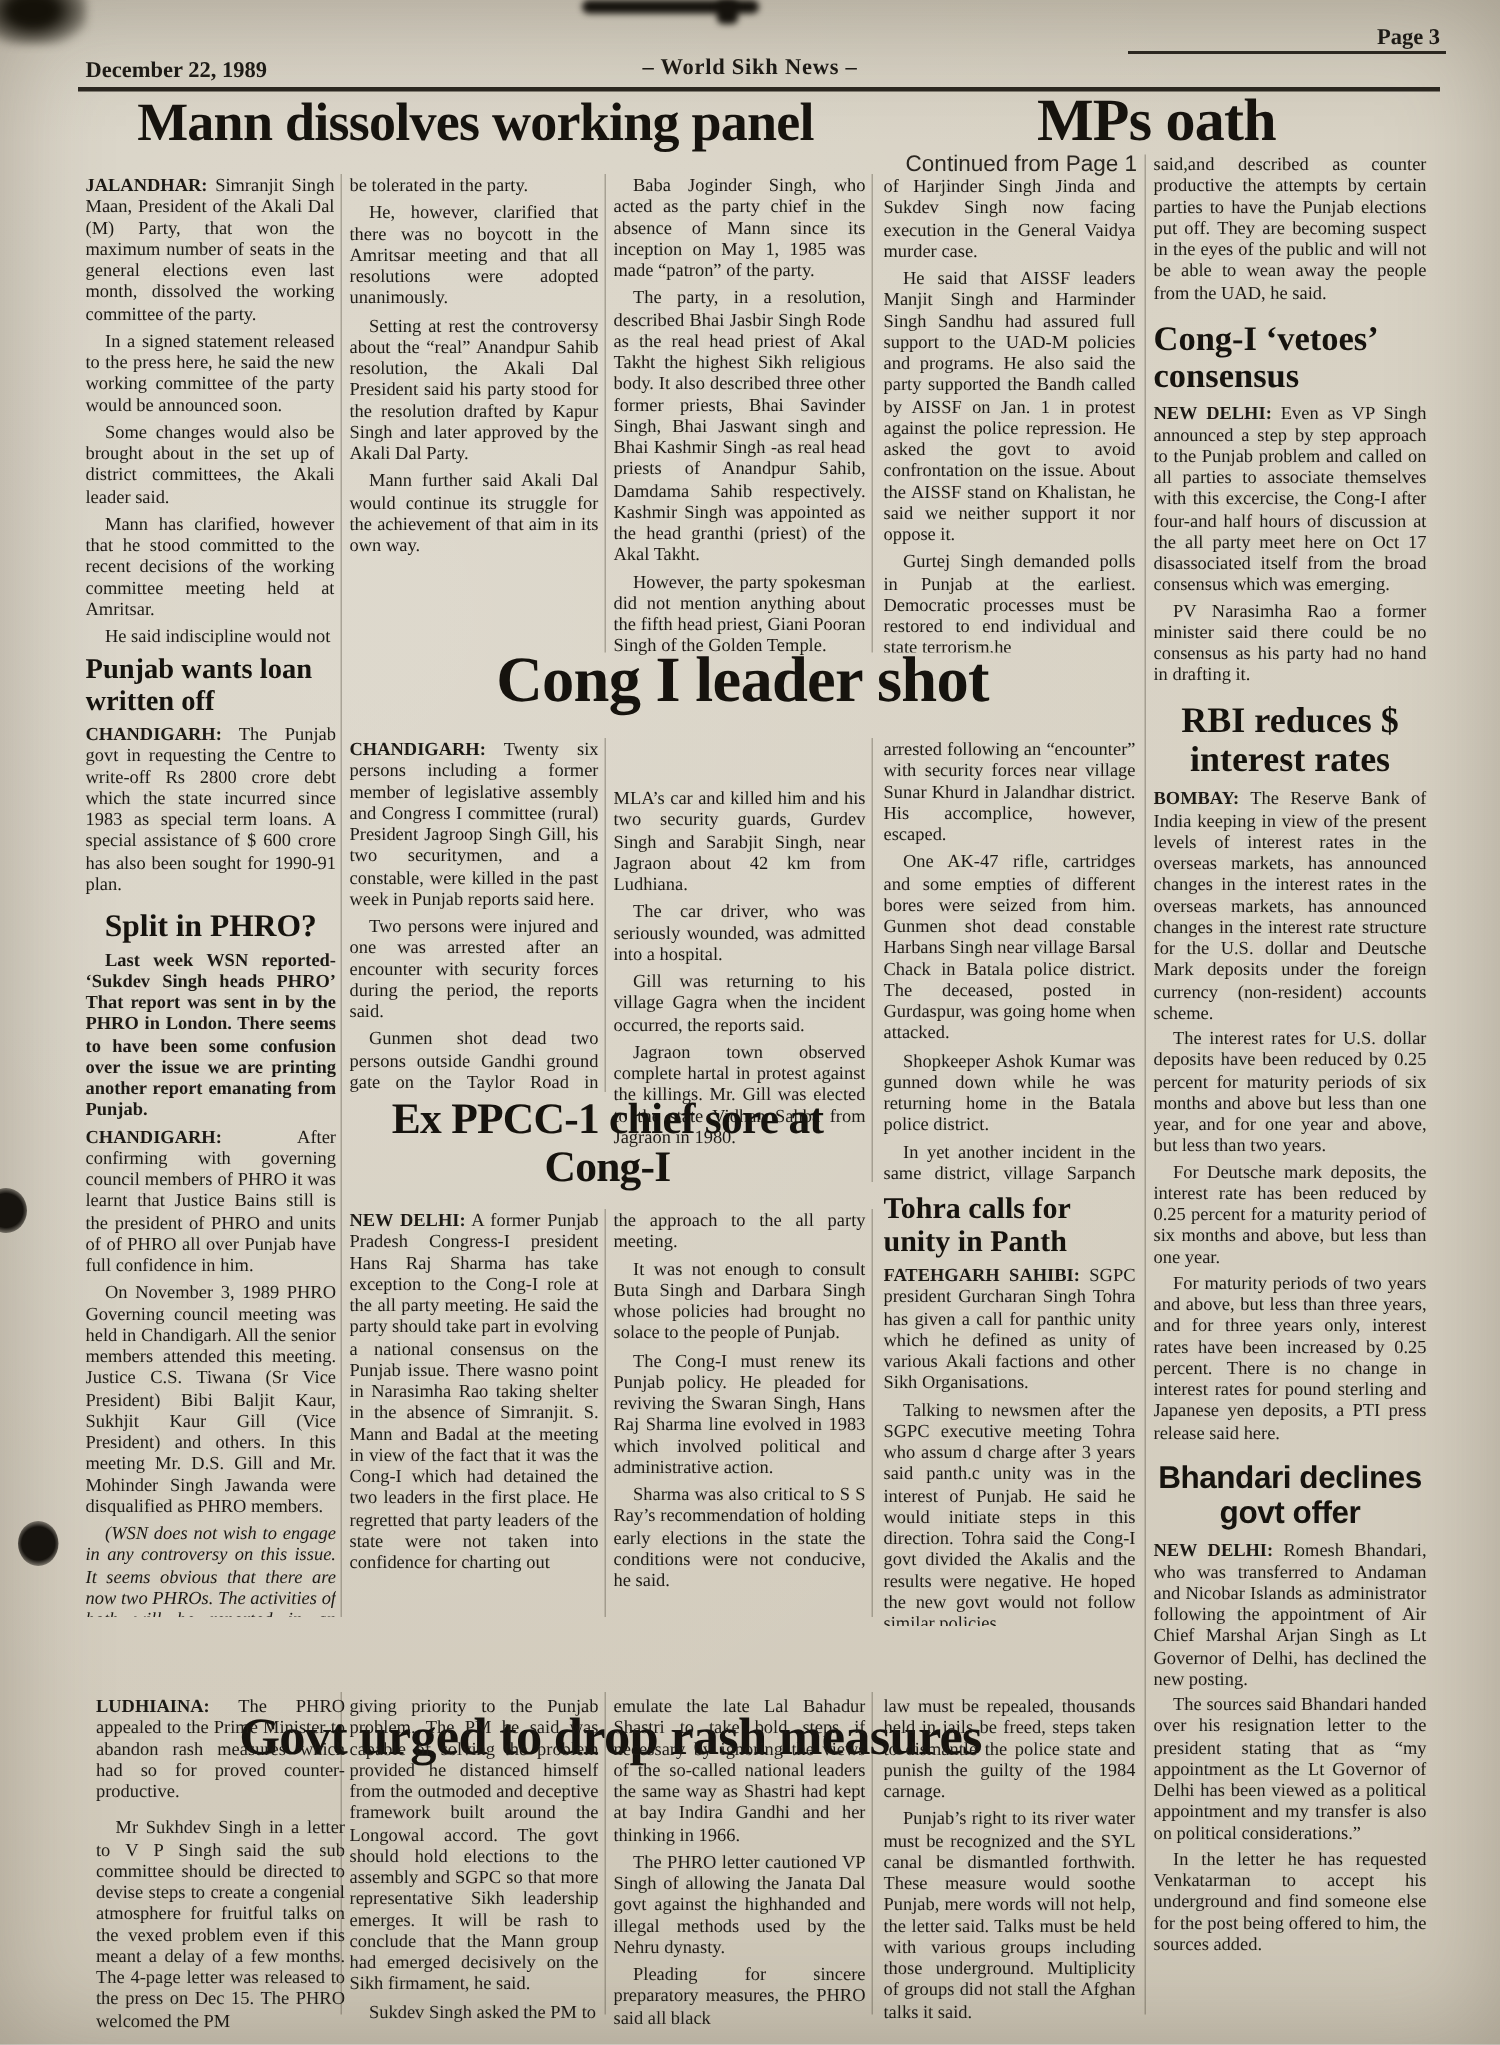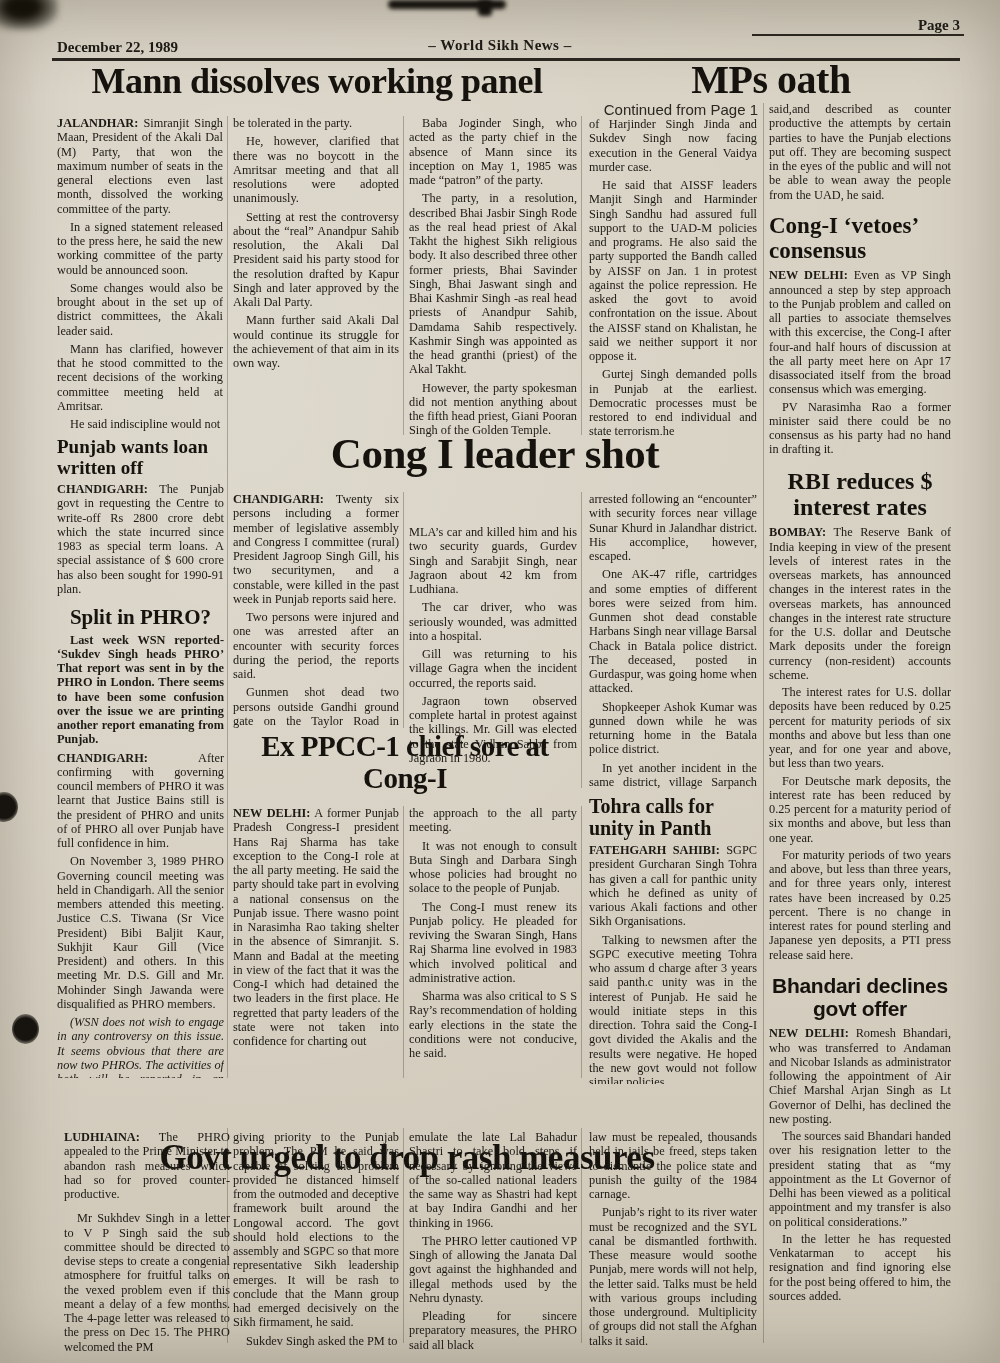--- a/index.html
+++ b/index.html
@@ -105,37 +105,37 @@
     <p class="para">He said that AISSF leaders Manjit Singh and Harminder Singh Sandhu had assured full support to the UAD-M policies and programs. He also said the party supported the Bandh called by AISSF on Jan. 1 in protest against the police repression. He asked the govt to avoid confrontation on the issue. About the AISSF stand on Khalistan, he said we neither support it nor oppose it.</p>
     <p class="para">Gurtej Singh demanded polls in Punjab at the earliest. Democratic processes must be restored to end individual and state terrorism,he</p>
   </div>
 </div>
 
 <div class="col rail" style="left:769px;top:102px;width:182px;height:1255px;">
   <p class="para cont">said,and described as counter productive the attempts by certain parties to have the Punjab elections put off. They are becoming suspect in the eyes of the public and will not be able to wean away the people from the UAD, he said.</p>
 
   <div>
     <div class="hl-sub hl-vetoes">Cong-I ‘vetoes’ consensus</div>
-    <p class="para lead"><b class="dl">NEW DELHI:</b> <span>Even as VP Singh announced a step by step approach to the Punjab problem and called on all parties to associate themselves with this excercise, the Cong-I after four-and half hours of discussion at the all party meet here on Apr 17 disassociated itself from the broad consensus which was emerging.</span></p>
+    <p class="para lead"><b class="dl">NEW DELHI:</b> <span>Even as VP Singh announced a step by step approach to the Punjab problem and called on all parties to associate themselves with this excercise, the Cong-I after four-and half hours of discussion at the all party meet here on Oct 17 disassociated itself from the broad consensus which was emerging.</span></p>
     <p class="para">PV Narasimha Rao a former minister said there could be no consensus as his party had no hand in drafting it.</p>
   </div>
 
   <div>
     <div class="hl-sub hl-rbi">RBI reduces $ interest rates</div>
     <p class="para lead"><b class="dl">BOMBAY:</b> <span>The Reserve Bank of India keeping in view of the present levels of interest rates in the overseas markets, has announced changes in the interest rates in the overseas markets, has announced changes in the interest rate structure for the U.S. dollar and Deutsche Mark deposits under the foreign currency (non-resident) accounts scheme.</span></p>
     <p class="para">The interest rates for U.S. dollar deposits have been reduced by 0.25 percent for maturity periods of six months and above but less than one year, and for one year and above, but less than two years.</p>
     <p class="para">For Deutsche mark deposits, the interest rate has been reduced by 0.25 percent for a maturity period of six months and above, but less than one year.</p>
     <p class="para">For maturity periods of two years and above, but less than three years, and for three years only, interest rates have been increased by 0.25 percent. There is no change in interest rates for pound sterling and Japanese yen deposits, a PTI press release said here.</p>
   </div>
 
   <div>
     <div class="hl-sub hl-bhandari">Bhandari declines govt offer</div>
     <p class="para lead"><b class="dl">NEW DELHI:</b> <span>Romesh Bhandari, who was transferred to Andaman and Nicobar Islands as administrator following the appointment of Air Chief Marshal Arjan Singh as Lt Governor of Delhi, has declined the new posting.</span></p>
     <p class="para">The sources said Bhandari handed over his resignation letter to the president stating that as “my appointment as the Lt Governor of Delhi has been viewed as a political appointment and my transfer is also on political considerations.”</p>
-    <p class="para">In the letter he has requested Venkatarman to accept his resignation and find ignoring else for the post being offered to him, the sources added.</p>
+    <p class="para">In the letter he has requested Venkatarman to accept his underground and find someone else for the post being offered to him, the sources added.</p>
   </div>
 </div>
 
 <div class="col" style="left:57px;top:437px;width:167px;height:641px;font-size:11.9px;">
   <div>
     <div class="hl-sub hl-loan">Punjab wants loan written off</div>
     <p class="para lead" style="margin-top:4px;"><b class="dl">CHANDIGARH:</b> <span>The Punjab govt in requesting the Centre to write-off Rs 2800 crore debt which the state incurred since 1983 as special term loans. A special assistance of $ 600 crore has also been sought for 1990-91 plan.</span></p>
   </div>
   <div>
     <div class="hl-sub hl-phro">Split in PHRO?</div>

